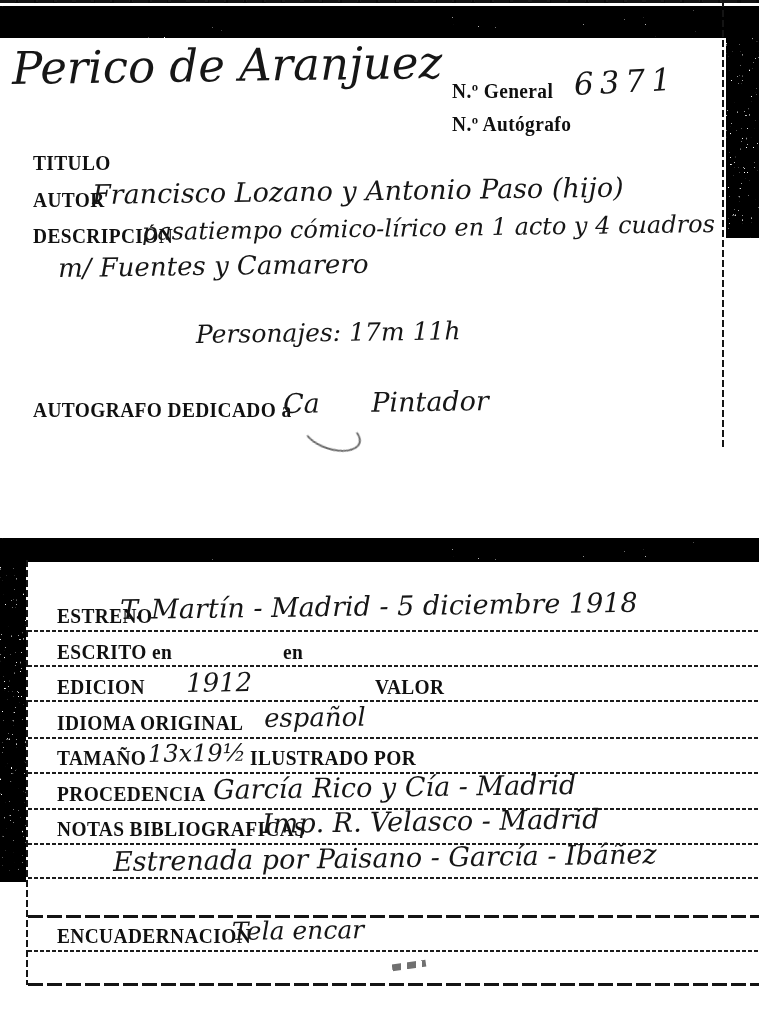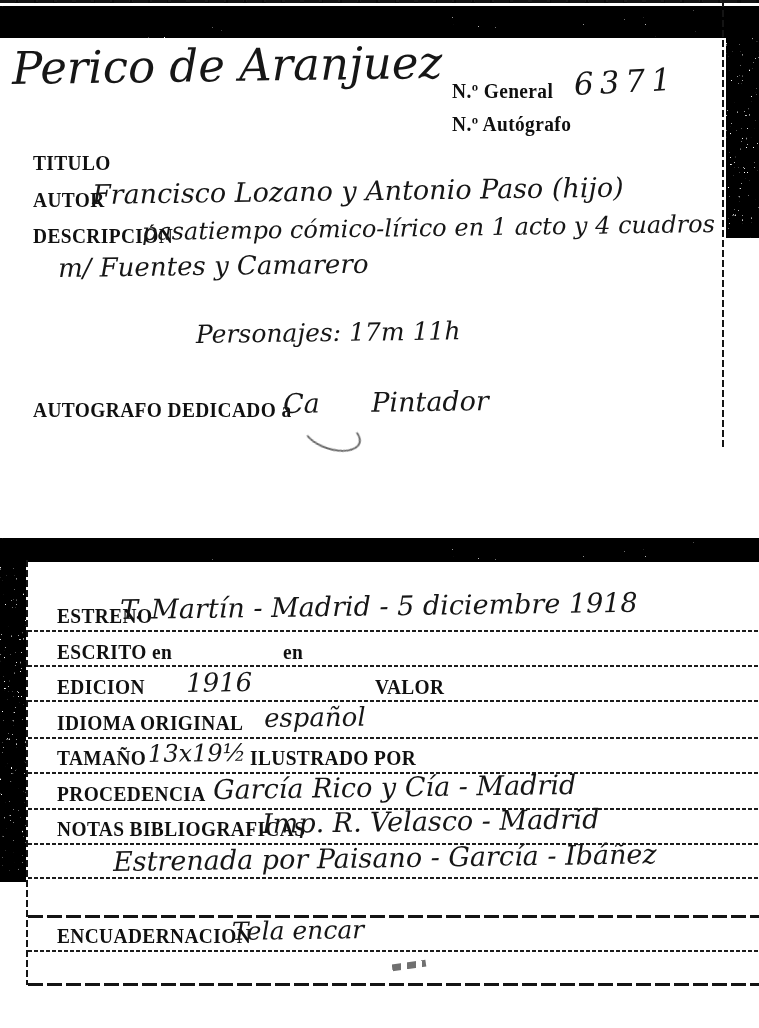--- a/index.html
+++ b/index.html
@@ -152,21 +152,21 @@
     <div class="rule" style="left:28px;top:950px;width:731px"></div>
     <div class="rule dash" style="left:28px;top:983px;width:731px"></div>
 
     <div class="label" style="left:57px;top:605px">ESTRENO</div>
     <div class="hand" style="left:120px;top:594px;font-size:27px">T. Martín - Madrid - 5 diciembre 1918</div>
 
     <div class="label" style="left:57px;top:641px">ESCRITO en</div>
     <div class="label" style="left:283px;top:641px">en</div>
 
     <div class="label" style="left:57px;top:676px">EDICION</div>
-    <div class="hand" style="left:186px;top:668px;font-size:26px">1916</div>
+    <div class="hand" style="left:186px;top:668px;font-size:26px">1912</div>
     <div class="label" style="left:375px;top:676px">VALOR</div>
 
     <div class="label" style="left:57px;top:712px">IDIOMA ORIGINAL</div>
     <div class="hand" style="left:264px;top:703px;font-size:26px">español</div>
 
     <div class="label" style="left:57px;top:747px">TAMAÑO</div>
     <div class="hand" style="left:148px;top:740px;font-size:24px">13x19½</div>
     <div class="label" style="left:250px;top:747px">ILUSTRADO POR</div>
 
     <div class="label" style="left:57px;top:783px">PROCEDENCIA</div>

